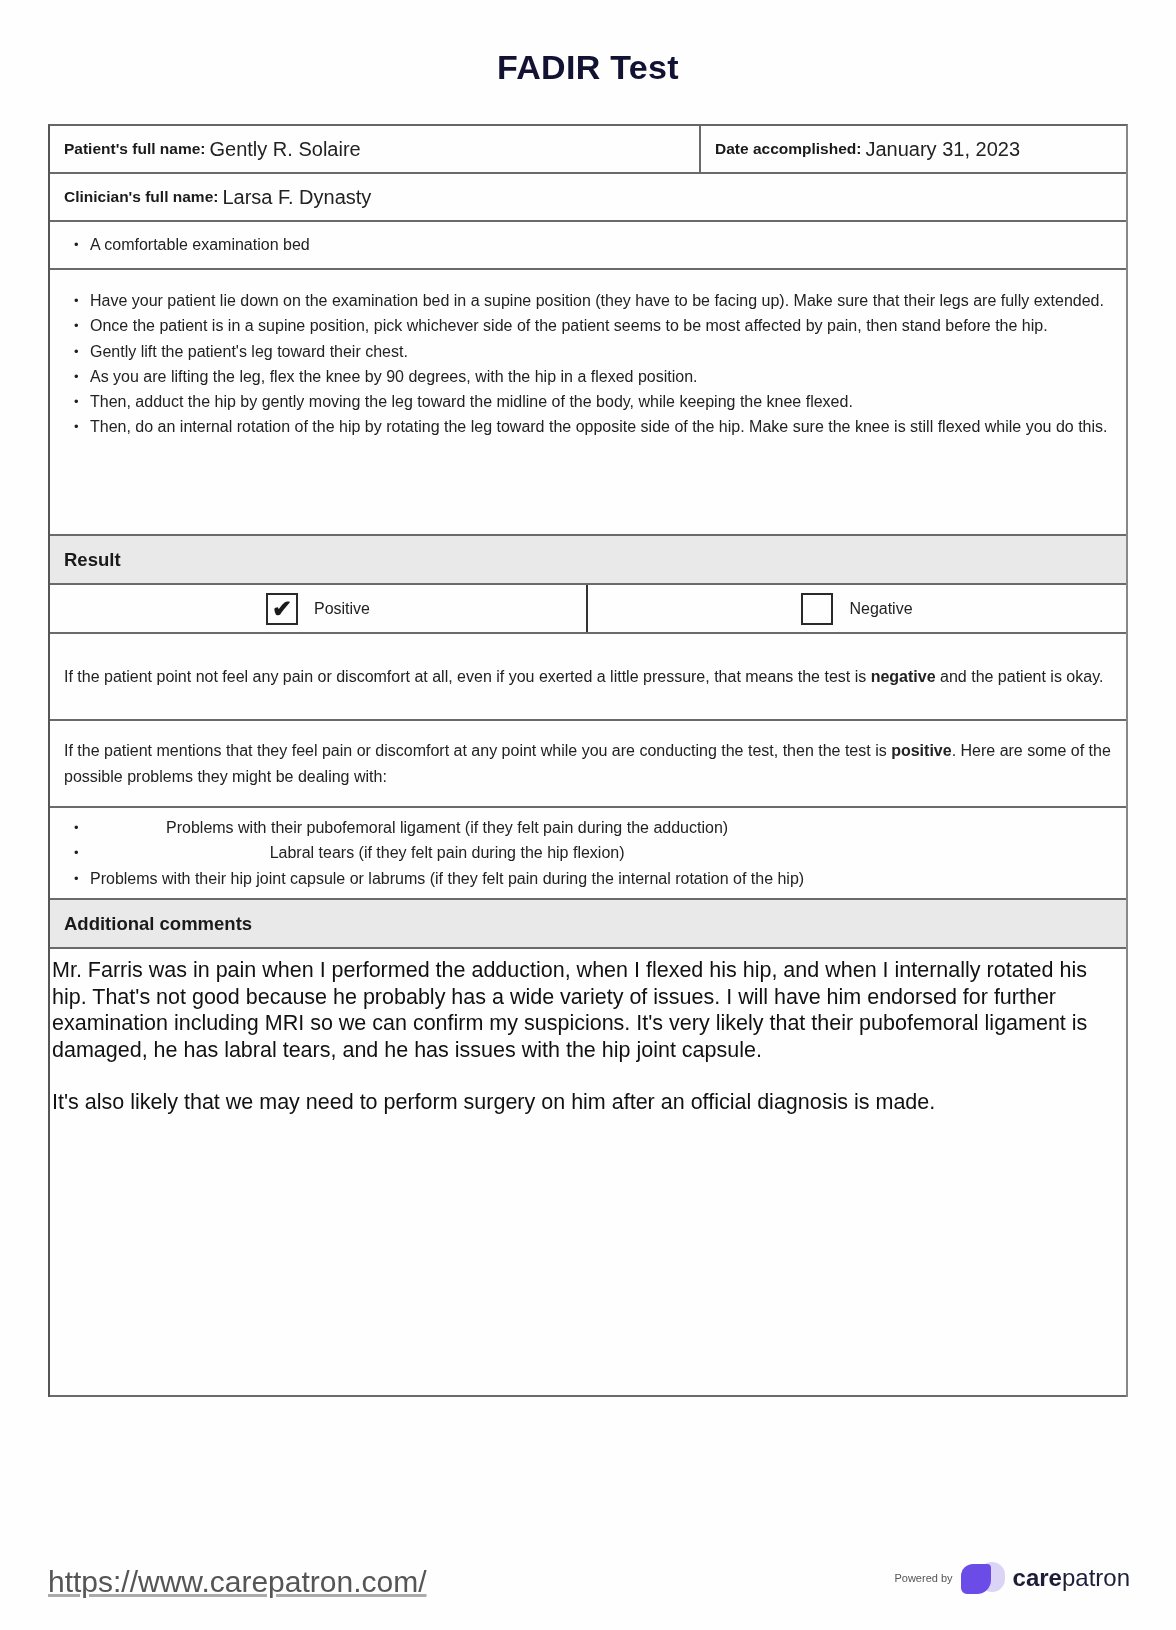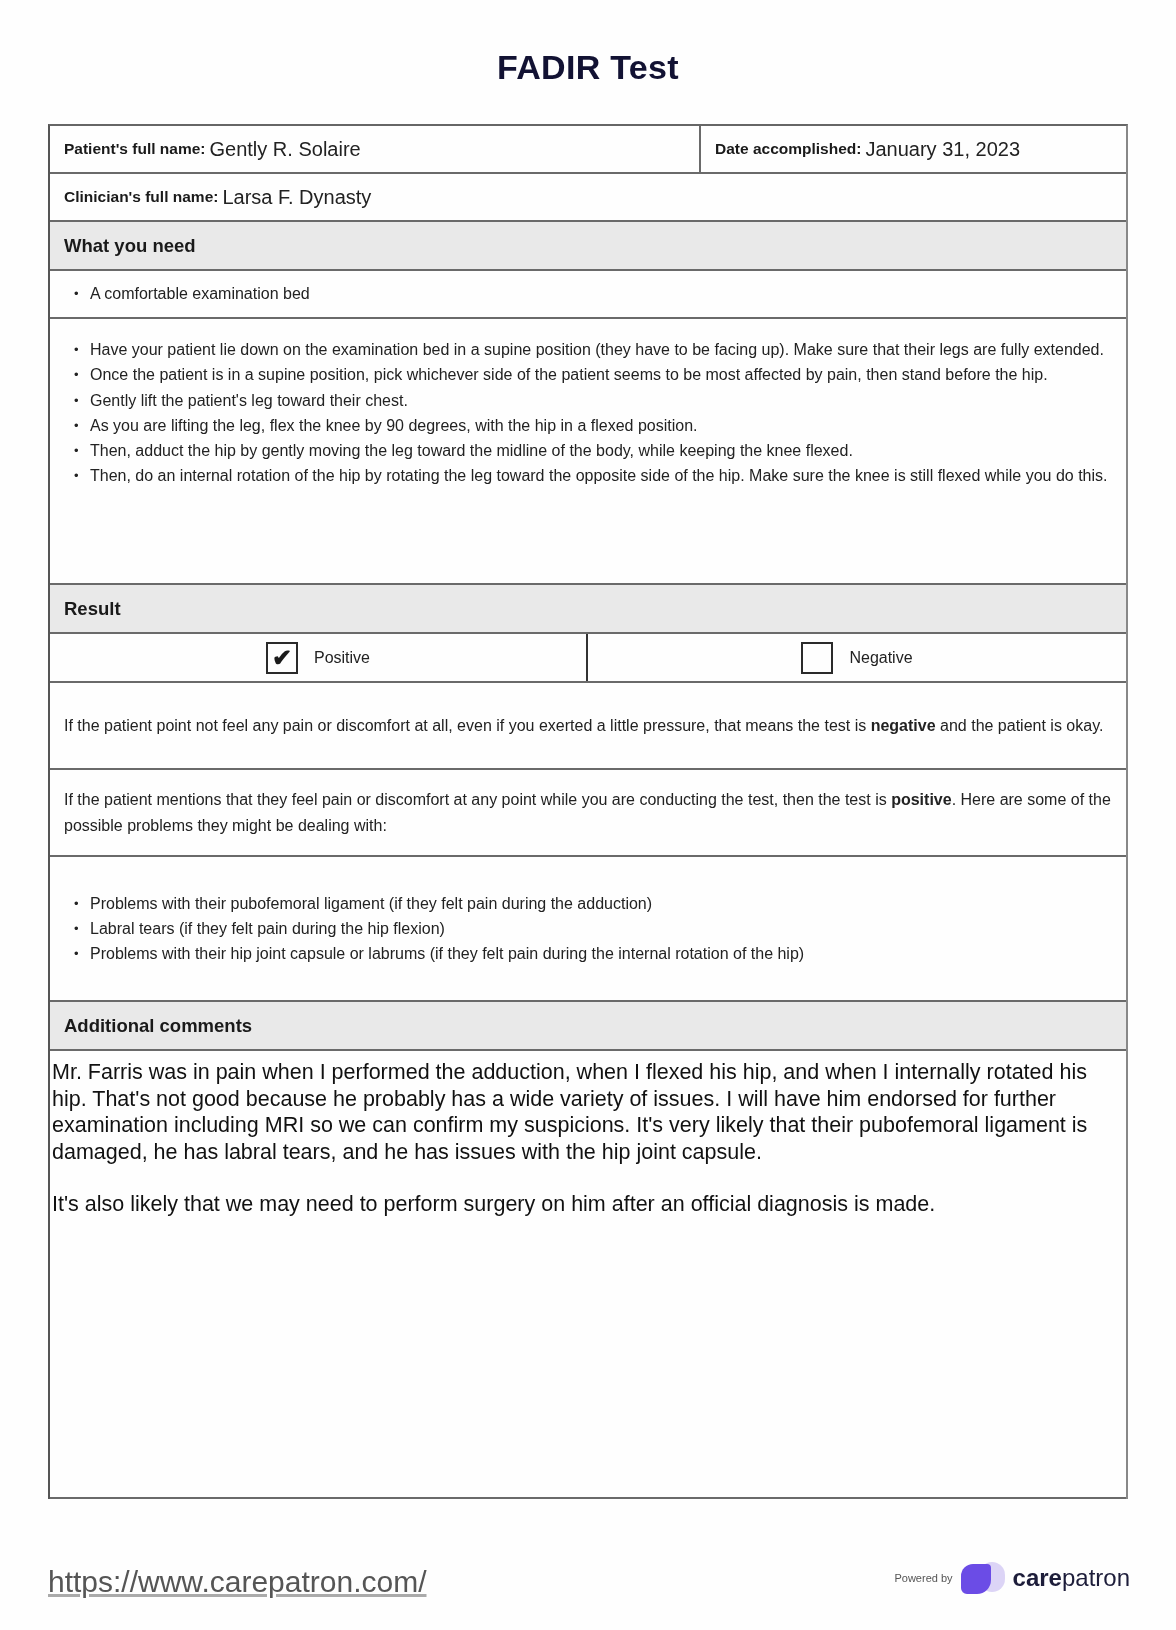--- a/index.html
+++ b/index.html
@@ -44,23 +44,20 @@
       <span class="lbl">Date accomplished:</span>
       <span class="val">January 31, 2023</span>
     </div>
   </div>
 
   <div class="row pad" style="height:48px;">
     <span class="lbl">Clinician's full name:</span>
     <span class="val">Larsa F. Dynasty</span>
   </div>
 
-  <div class="row hdr pad">
-    <span>What you need</span>
-  </div>
   <div class="row" style="height:48px;">
     <ul class="bul">
       <li>A comfortable examination bed</li>
     </ul>
   </div>
 
   <div class="row" style="height:266px; align-items:flex-start; padding-top:18px;">
     <ul class="bul">
       <li>Have your patient lie down on the examination bed in a supine position (they have to be facing up). Make sure that their legs are fully extended.</li>
       <li>Once the patient is in a supine position, pick whichever side of the patient seems to be most affected by pain, then stand before the hip.</li>
@@ -87,21 +84,21 @@
   <div class="row" style="height:87px;">
     <div class="para">
       <span>If the patient point not feel any pain or discomfort at all, even if you exerted a little pressure, that means the test is </span><b>negative</b><span> and the patient is okay.</span>
     </div>
   </div>
   <div class="row" style="height:87px;">
     <div class="para">
       <span>If the patient mentions that they feel pain or discomfort at any point while you are conducting the test, then the test is </span><b>positive</b><span>. Here are some of the possible problems they might be dealing with:</span>
     </div>
   </div>
-  <div class="row" style="height:145px;">
+  <div class="row" style="height:92px;text-align:center;">
     <ul class="bul">
       <li>Problems with their pubofemoral ligament (if they felt pain during the adduction)</li>
       <li>Labral tears (if they felt pain during the hip flexion)</li>
       <li>Problems with their hip joint capsule or labrums (if they felt pain during the internal rotation of the hip)</li>
     </ul>
   </div>
 
   <div class="row hdr pad">
     <span>Additional comments</span>
   </div>

